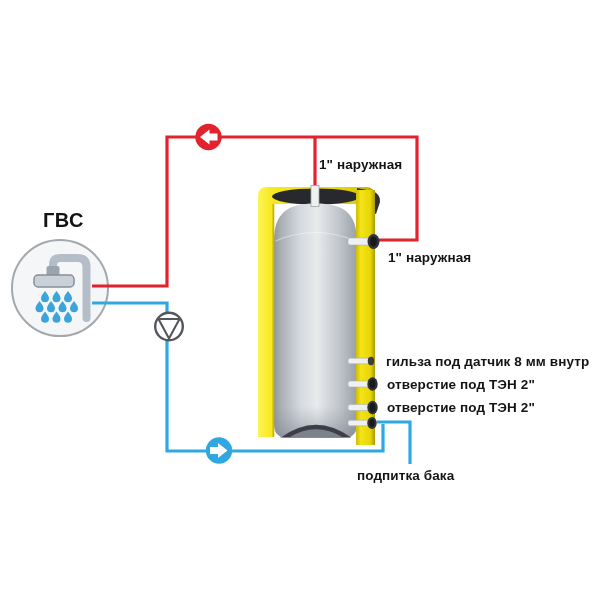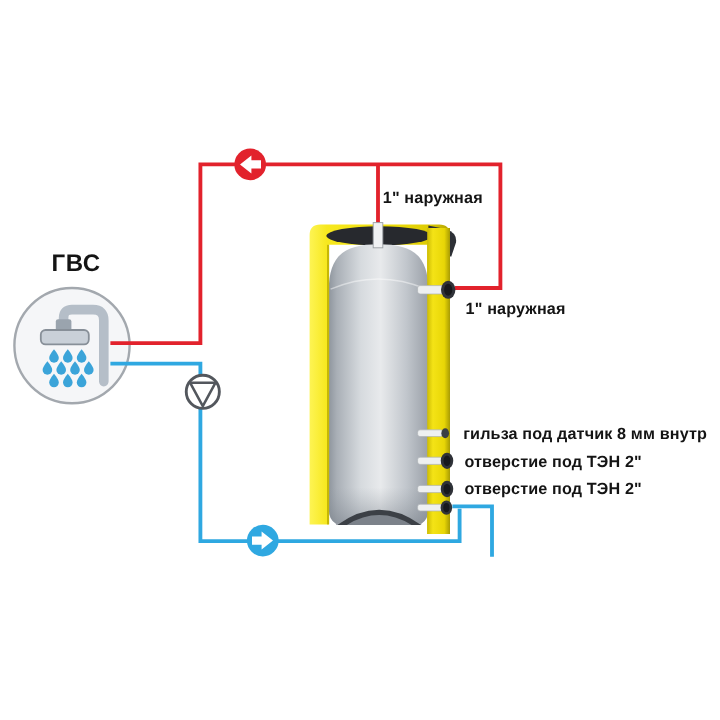--- a/index.html
+++ b/index.html
@@ -140,13 +140,14 @@
   <div class="lbl" style="left:319px;top:157px;">1" наружная</div>
 
   <div class="lbl" style="left:388px;top:250px;">1" наружная</div>
 
   <div class="lbl" style="left:386px;top:354px;">гильза под датчик 8 мм внутр</div>
 
   <div class="lbl" style="left:387px;top:376.5px;">отверстие под ТЭН 2"</div>
 
   <div class="lbl" style="left:387px;top:400px;">отверстие под ТЭН 2"</div>
 
+  <div class="lbl" style="left:357px;top:468px;">подпитка бака</div>
 </div>
 
 </body></html>

